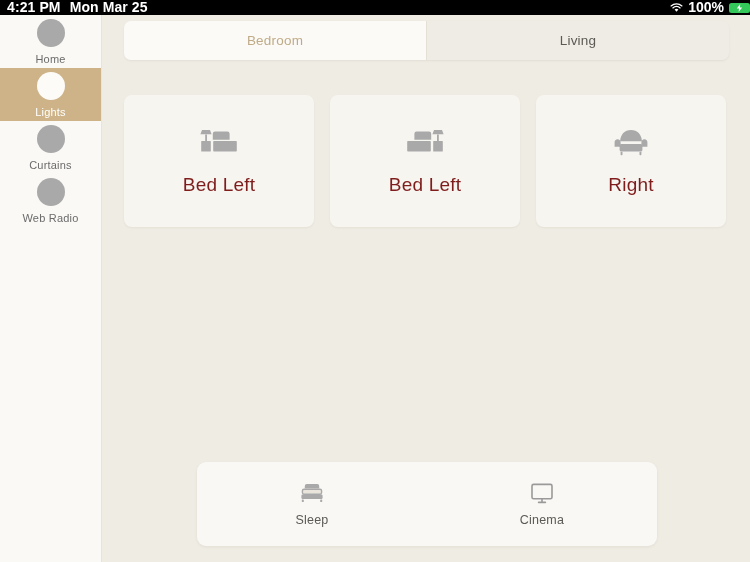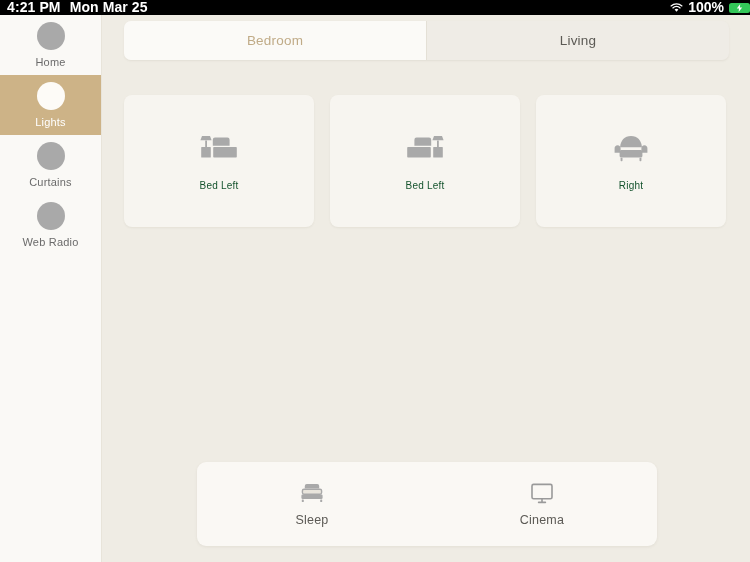--- a/index.html
+++ b/index.html
@@ -82,21 +82,21 @@
     left: 0;
     width: 102px;
     height: 547px;
     background: #faf9f6;
     border-right: 1px solid #e8e4da;
     box-sizing: border-box;
     z-index: 20;
   }
   .side-item {
     width: 100%;
-    height: 60px;
+    height: 53px;
     display: flex;
     flex-direction: column;
     align-items: center;
     justify-content: center;
     gap: 6px;
     box-sizing: border-box;
   }
   .side-dot {
     width: 28px;
     height: 28px;
@@ -173,22 +173,22 @@
     gap: 14px;
     box-shadow: 0 1px 2px rgba(120,110,90,.09);
   }
   .card-icon {
     height: 34px;
     display: flex;
     align-items: center;
     justify-content: center;
   }
   .card-label {
-    font-size: 10px;
-    color: #14532d;
+    font-size: 19px;
+    color: #7f1d1d;
     letter-spacing: .2px;
   }
 
   
   .scenebar {
     position: absolute;
     left: 94px;
     top: 459px;
     width: 460px;
     height: 84px;

